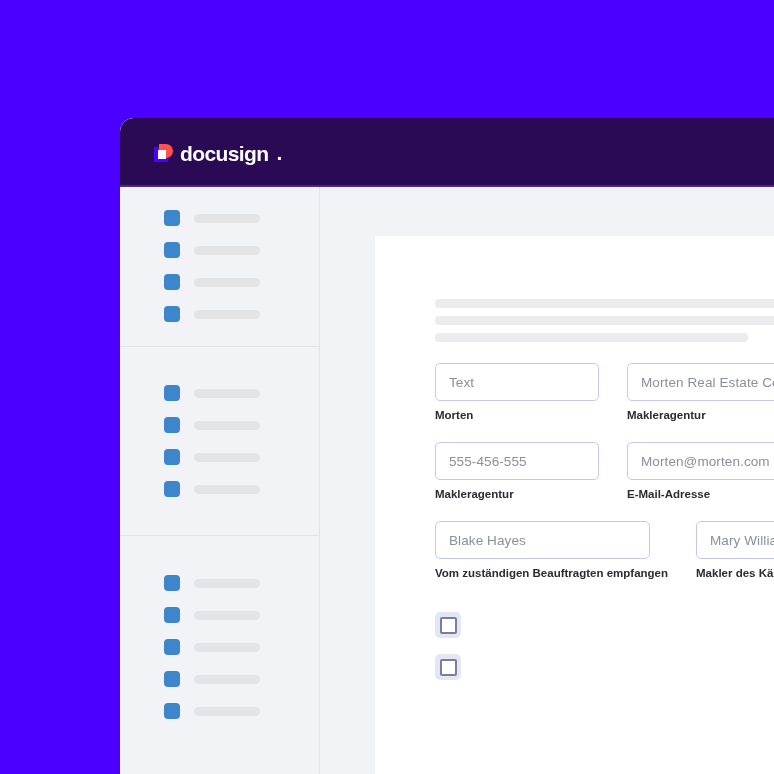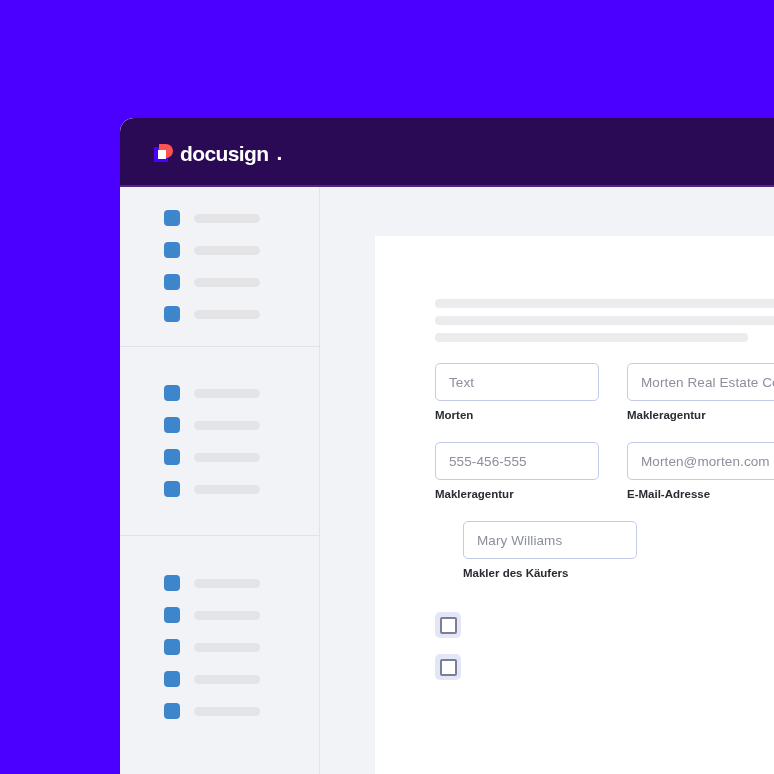--- a/index.html
+++ b/index.html
@@ -388,20 +388,26 @@
                 <div class="inner">
                   <span class="field-value">Morten@morten.com</span>
                 </div>
               </div>
               <div class="field-label">E-Mail-Adresse</div>
             </div>
           </div>
 
           <div class="field-row">
             <div class="field">
+              <div class="field-box" style="width: 215px; border-color: rgb(196, 202, 234);">
+                <div class="inner">
+                  <span class="field-value">Blake Hayes</span>
+                </div>
+              </div>
+              <div class="field-label">Vom zuständigen Beauftragten empfangen</div>
             </div>
             <div class="field">
               <div class="field-box w-174" style="border-color: rgb(196, 202, 234);">
                 <div class="inner">
                   <span class="field-value">Mary Williams</span>
                 </div>
               </div>
               <div class="field-label">Makler des Käufers</div>
             </div>
           </div>

